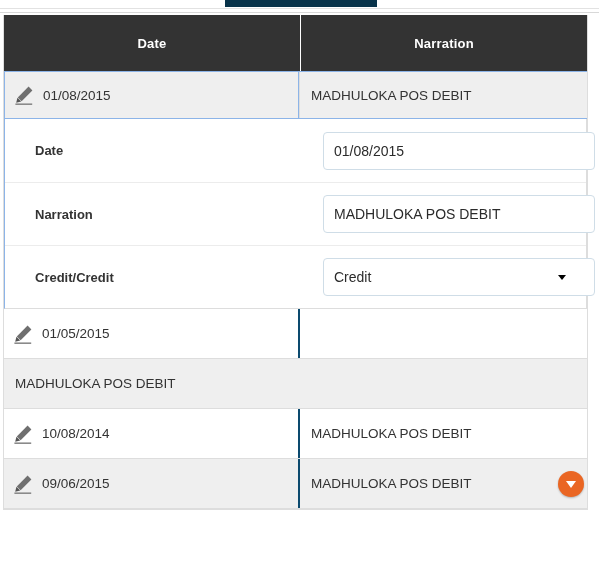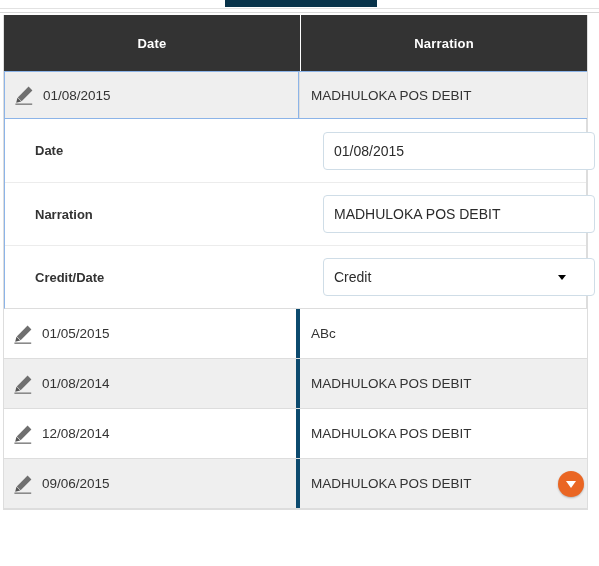--- a/index.html
+++ b/index.html
@@ -82,21 +82,21 @@
     box-sizing: border-box;
   }
   .grid-row.selected .cell-narr { border-left: 1px solid #dddddd; }
   .grid-row .cell-date {
     width: 296px;
     flex: 0 0 296px;
     display: flex;
     align-items: center;
     padding-left: 8px;
     box-sizing: border-box;
-    border-right: 4px solid #0c4a6e;
+    border-right: 2px solid #0c4a6e;
   }
   .grid-row.selected .cell-date {
     width: 294px;
     flex: 0 0 294px;
     border-right: 1px solid #8cb4e8;
   }
   .grid-row .cell-narr {
     flex: 1 1 auto;
     display: flex;
     align-items: center;
@@ -239,21 +239,21 @@
     </div>
 
     <div class="form-row">
       <div class="form-label">Narration</div>
       <div class="form-control-wrap">
         <input class="fld" type="text" value="MADHULOKA POS DEBIT" style="">
       </div>
     </div>
 
     <div class="form-row">
-      <div class="form-label">Credit/Date</div>
+      <div class="form-label">Credit/Credit</div>
       <div class="form-control-wrap">
         <div class="select-wrap">
           <input class="fld" type="text" readonly="" value="Credit" style="">
           <span class="caret"></span>
         </div>
       </div>
     </div>
 
 
   </div>
@@ -262,51 +262,38 @@
     <div class="cell-date">
       <span class="pencil">
         <svg width="22" height="22" viewBox="0 0 22 22" aria-hidden="true">
           <path d="M15.6 2.6 L19.4 6.4 L8.6 17.2 L4.8 13.4 Z" fill="#6f6f6f"></path>
           <path d="M4.4 13.8 L8.2 17.6 L3.2 18.8 Z" fill="#555555"></path>
           <rect x="2.4" y="19.4" width="16.8" height="1.6" fill="#8a8a8a"></rect>
         </svg>
       </span>
       <span class="row-date-text">01/05/2015</span>
     </div>
-    <div class="cell-narr">
-      <span class="row-narr-text">ABc</span>
-    </div>
   </div>
 
   <div class="grid-row alt">
-    <div class="cell-date">
-      <span class="pencil">
-        <svg width="22" height="22" viewBox="0 0 22 22" aria-hidden="true">
-          <path d="M15.6 2.6 L19.4 6.4 L8.6 17.2 L4.8 13.4 Z" fill="#6f6f6f"></path>
-          <path d="M4.4 13.8 L8.2 17.6 L3.2 18.8 Z" fill="#555555"></path>
-          <rect x="2.4" y="19.4" width="16.8" height="1.6" fill="#8a8a8a"></rect>
-        </svg>
-      </span>
-      <span class="row-date-text">01/08/2014</span>
-    </div>
     <div class="cell-narr">
       <span class="row-narr-text">MADHULOKA POS DEBIT</span>
     </div>
   </div>
 
   <div class="grid-row">
     <div class="cell-date">
       <span class="pencil">
         <svg width="22" height="22" viewBox="0 0 22 22" aria-hidden="true">
           <path d="M15.6 2.6 L19.4 6.4 L8.6 17.2 L4.8 13.4 Z" fill="#6f6f6f"></path>
           <path d="M4.4 13.8 L8.2 17.6 L3.2 18.8 Z" fill="#555555"></path>
           <rect x="2.4" y="19.4" width="16.8" height="1.6" fill="#8a8a8a"></rect>
         </svg>
       </span>
-      <span class="row-date-text">12/08/2014</span>
+      <span class="row-date-text">10/08/2014</span>
     </div>
     <div class="cell-narr">
       <span class="row-narr-text">MADHULOKA POS DEBIT</span>
     </div>
   </div>
 
   <div class="grid-row alt">
     <div class="cell-date">
       <span class="pencil">
         <svg width="22" height="22" viewBox="0 0 22 22" aria-hidden="true">

